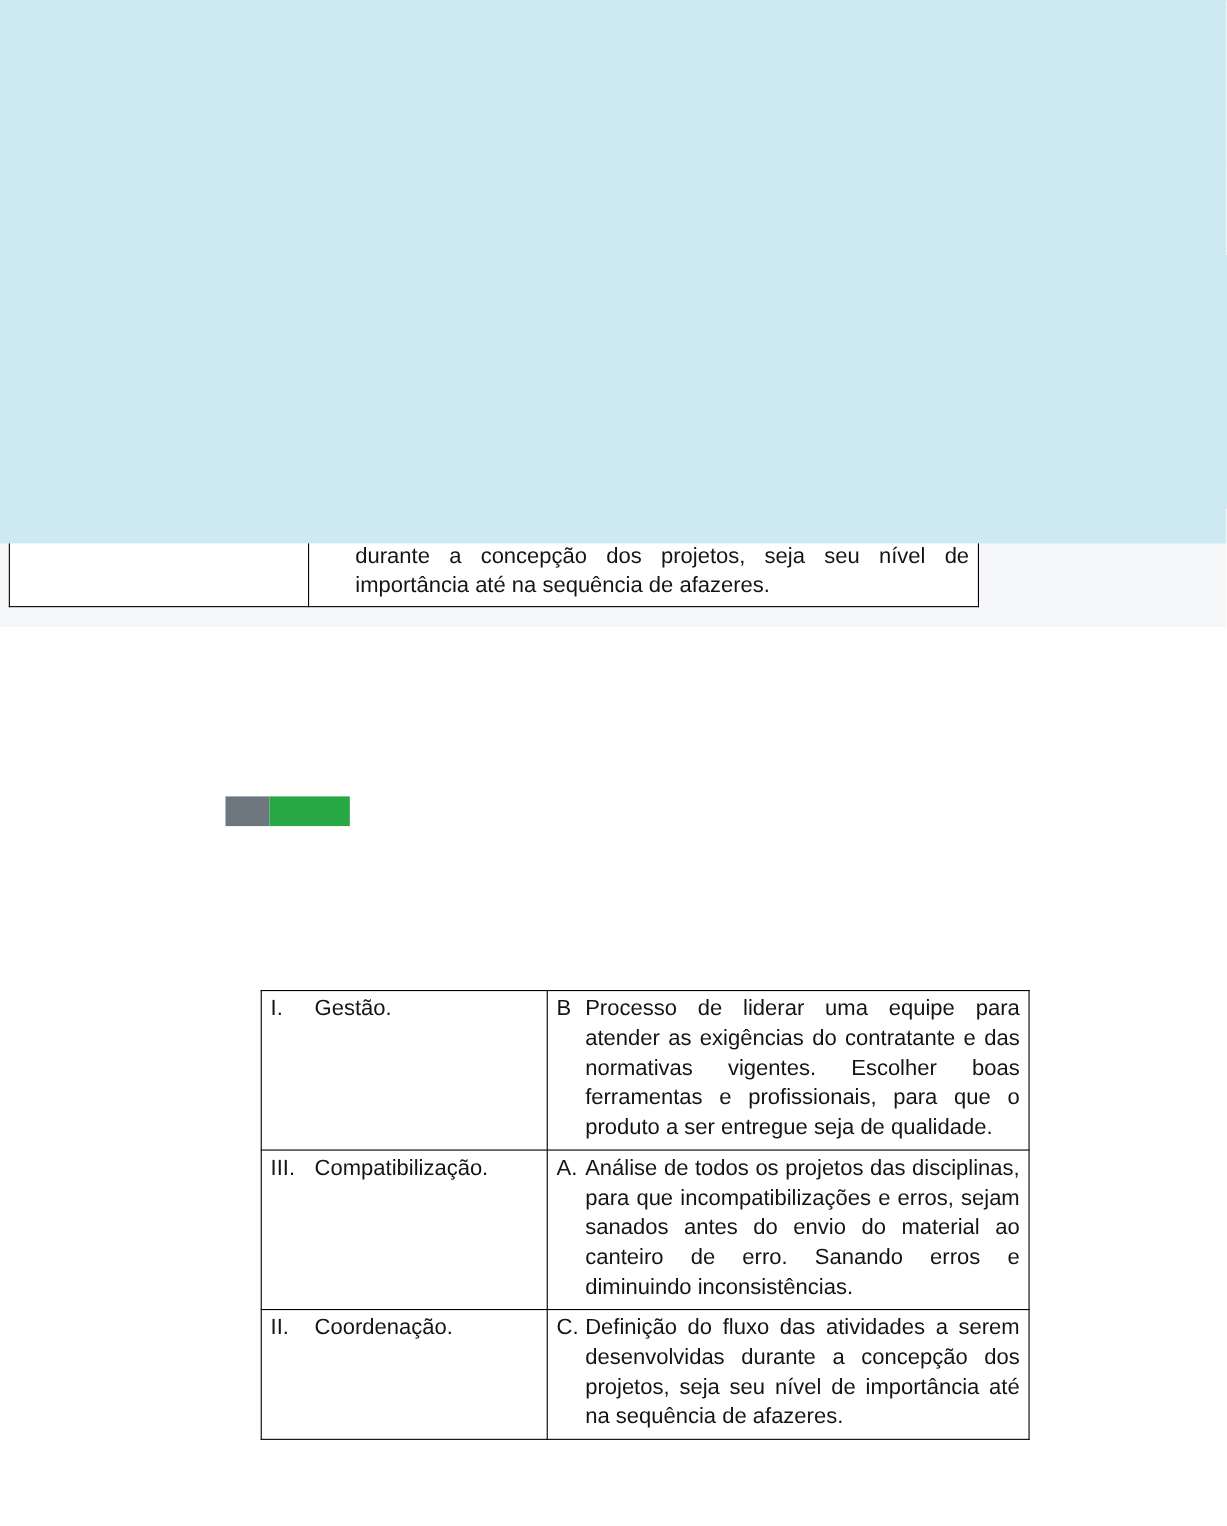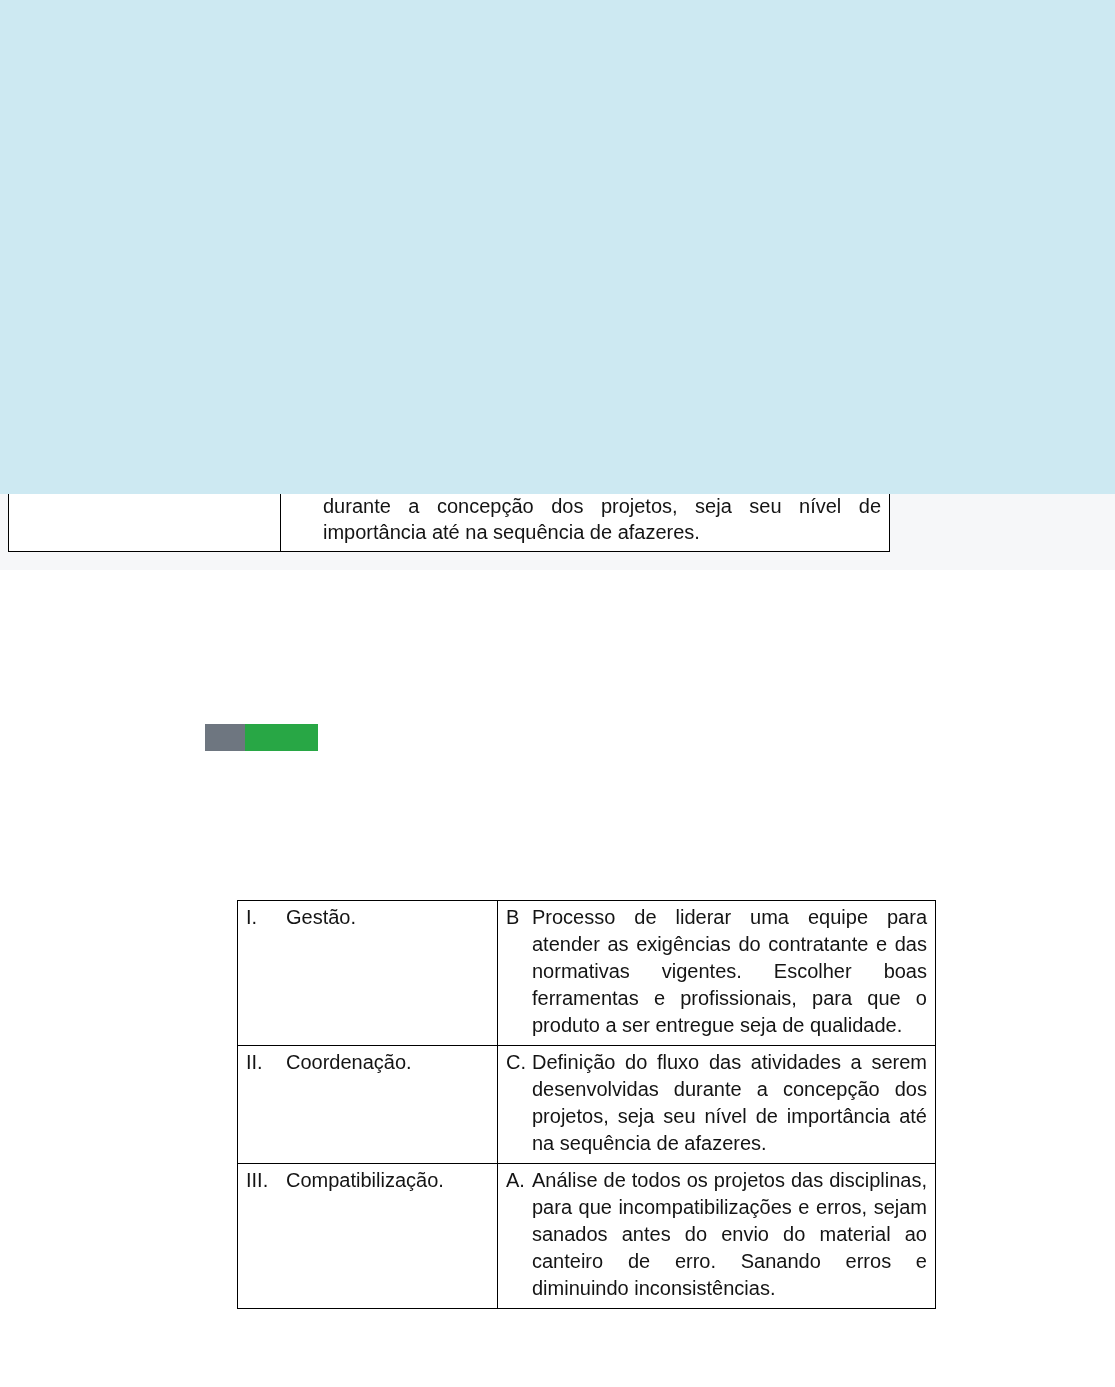--- a/index.html
+++ b/index.html
@@ -96,27 +96,27 @@
 
   <table class="match-table t2">
     <tbody>
       <tr>
         <td class="term"><span class="num">I.</span><span class="lbl">Gestão.</span></td>
         <td class="def-cell">
           <div class="def"><span class="letter">B</span><span>Processo de liderar uma equipe para atender as exigências do contratante e das normativas vigentes. Escolher boas ferramentas e profissionais, para que o produto a ser entregue seja de qualidade.</span></div>
         </td>
       </tr>
       <tr>
+        <td class="term"><span class="num">III.</span><span class="lbl">Compatibilização.</span></td>
+        <td class="def-cell">
+          <div class="def"><span class="letter">A.</span><span>Análise de todos os projetos das disciplinas, para que incompatibilizações e erros, sejam sanados antes do envio do material ao canteiro de erro. Sanando erros e diminuindo inconsistências.</span></div>
+        </td>
+      </tr>
+      <tr>
         <td class="term"><span class="num">II.</span><span class="lbl">Coordenação.</span></td>
         <td class="def-cell">
           <div class="def"><span class="letter">C.</span><span>Definição do fluxo das atividades a serem desenvolvidas durante a concepção dos projetos, seja seu nível de importância até na sequência de afazeres.</span></div>
-        </td>
-      </tr>
-      <tr>
-        <td class="term"><span class="num">III.</span><span class="lbl">Compatibilização.</span></td>
-        <td class="def-cell">
-          <div class="def"><span class="letter">A.</span><span>Análise de todos os projetos das disciplinas, para que incompatibilizações e erros, sejam sanados antes do envio do material ao canteiro de erro. Sanando erros e diminuindo inconsistências.</span></div>
         </td>
       </tr>
     </tbody>
   </table>
 
 </div>
 
 </body></html>

